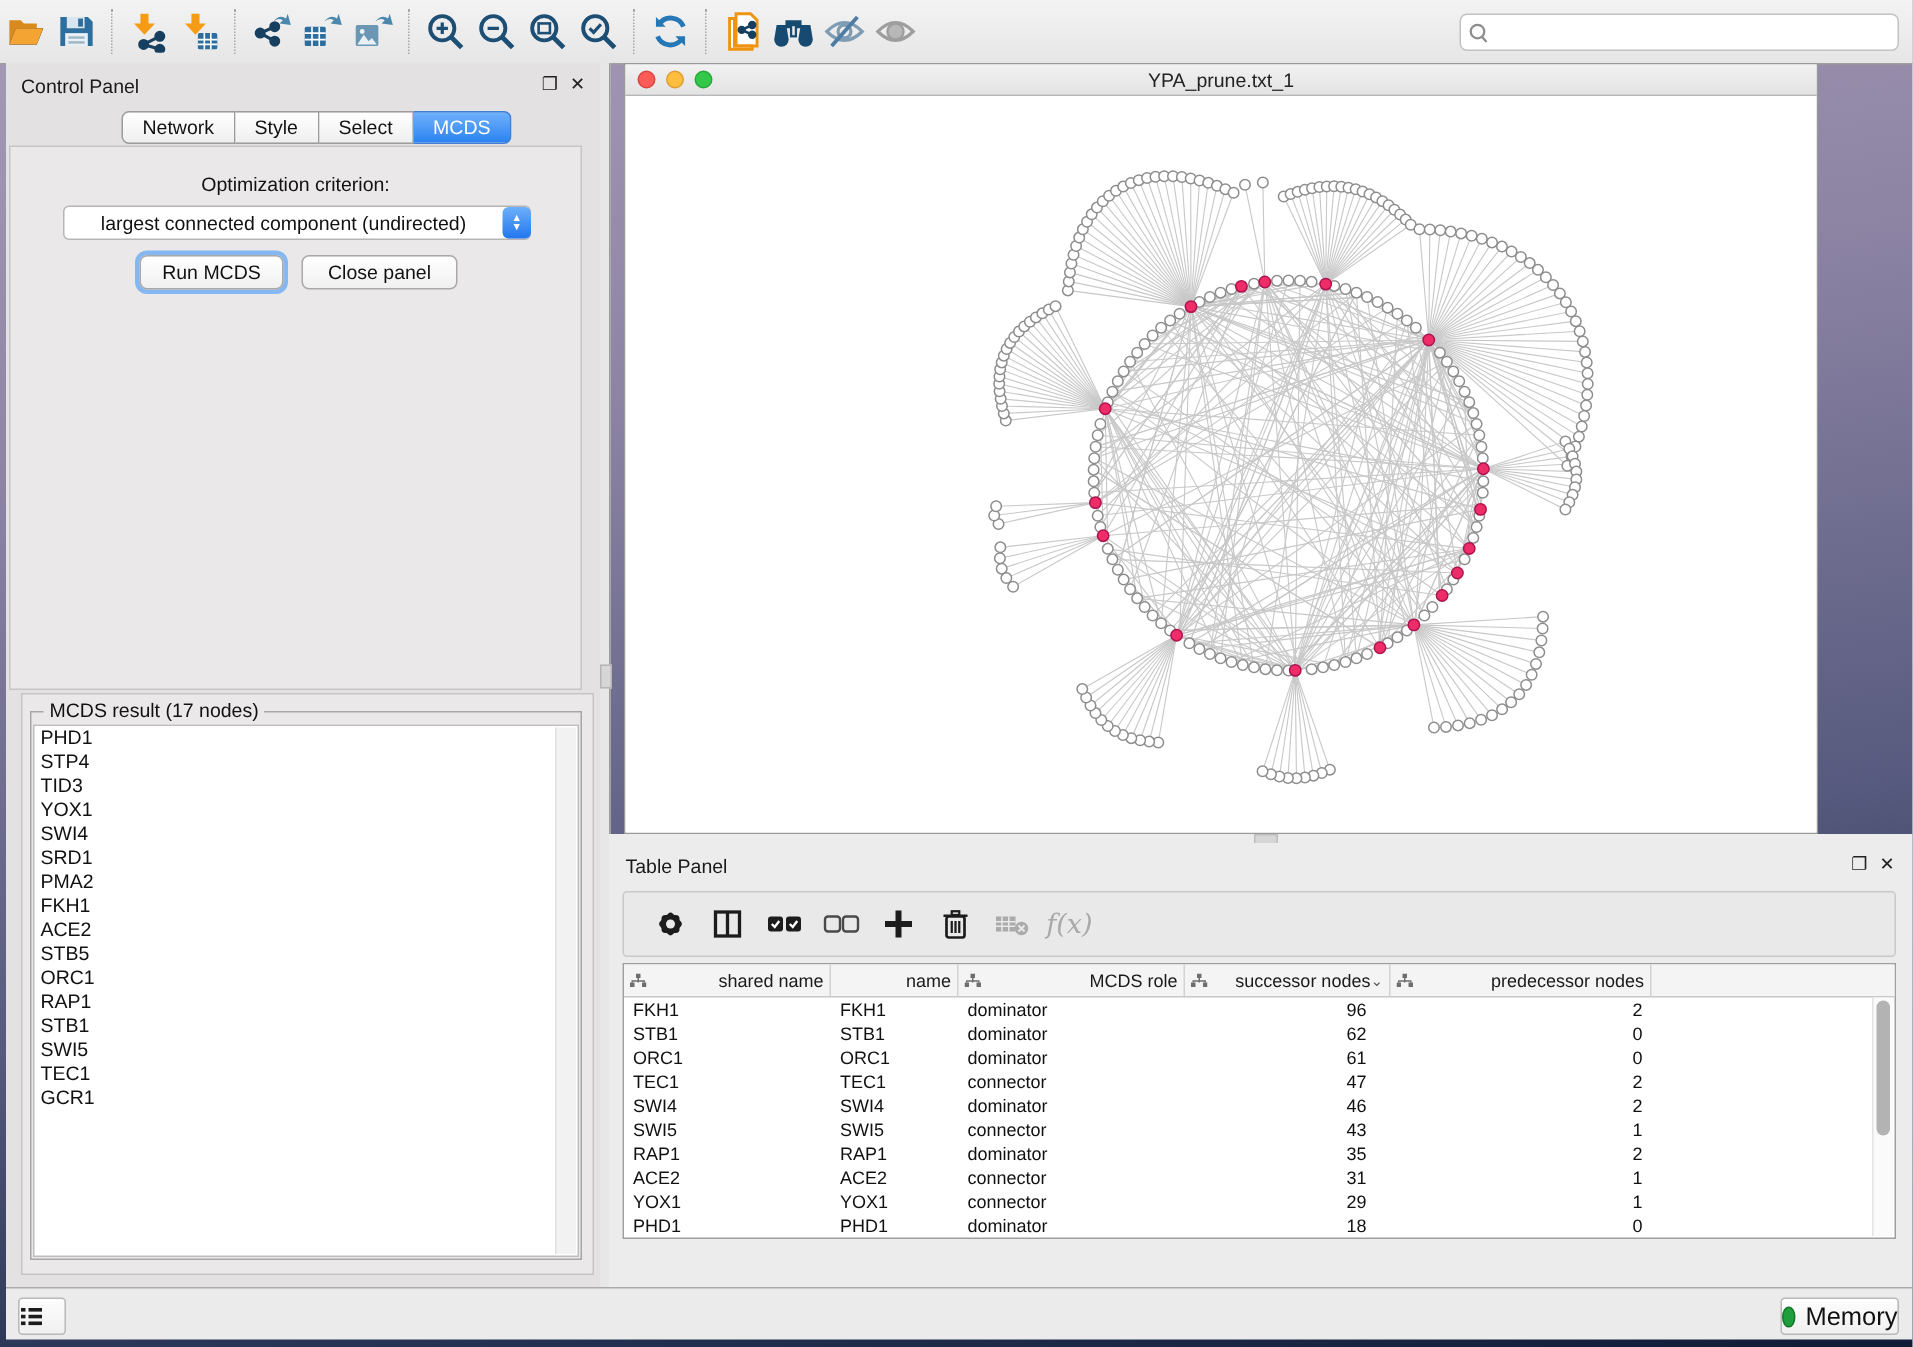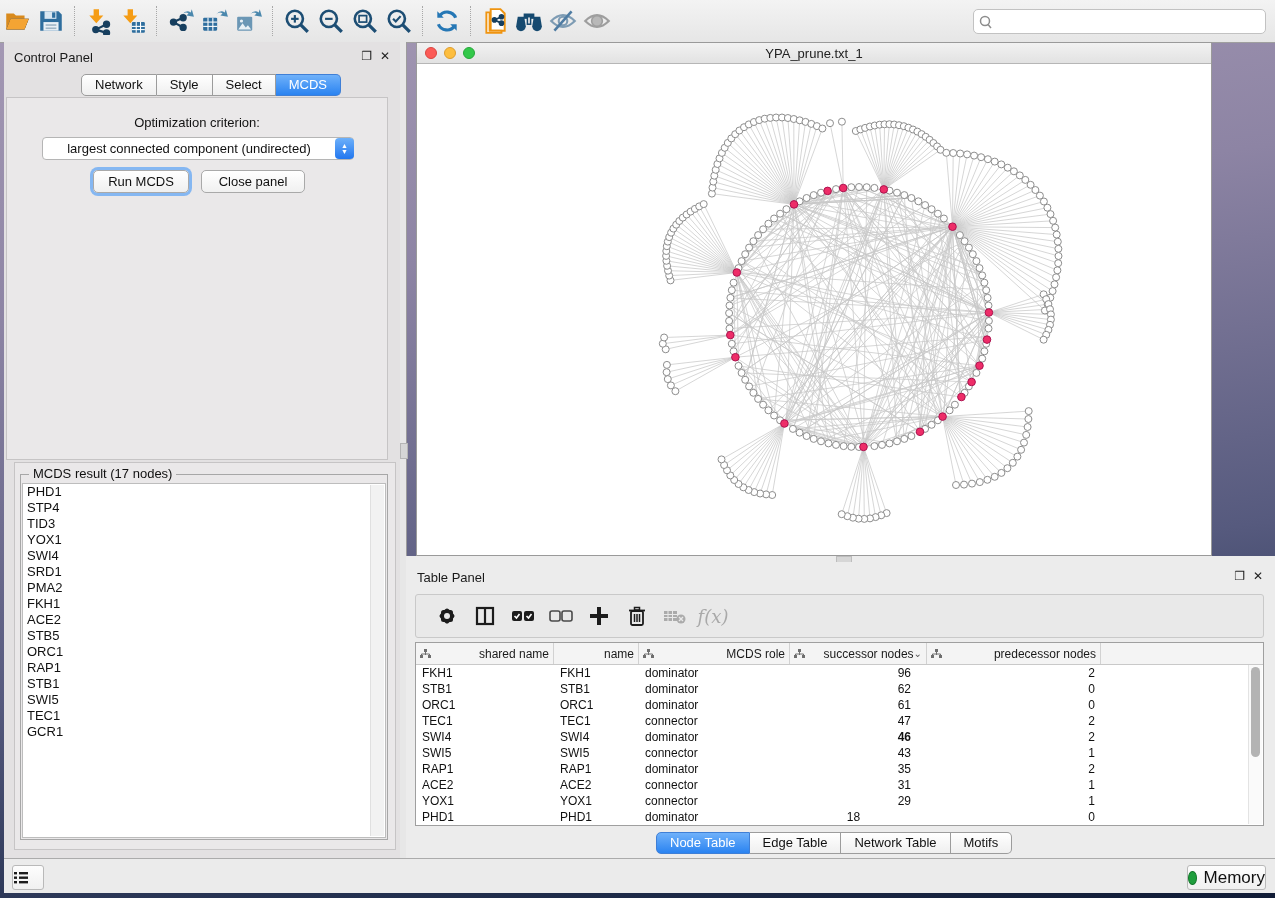--- a/index.html
+++ b/index.html
@@ -1146,21 +1146,21 @@
           <div class="td" style="width: 138px;">TEC1</div>
           <div class="td" style="width: 85px;">TEC1</div>
           <div class="td" style="width: 151px;">connector</div>
           <div class="td num" style="width: 137px; padding-right: 16px;">47</div>
           <div class="td num" style="width: 174px;">2</div>
         </div>
         <div class="tr">
           <div class="td" style="width: 138px;">SWI4</div>
           <div class="td" style="width: 85px;">SWI4</div>
           <div class="td" style="width: 151px;">dominator</div>
-          <div class="td num" style="width: 137px; padding-right: 16px; font-weight: bold;">46</div>
+          <div class="td num" style="width: 137px; padding-right: 16px;">46</div>
           <div class="td num" style="width: 174px;">2</div>
         </div>
         <div class="tr">
           <div class="td" style="width: 138px;">SWI5</div>
           <div class="td" style="width: 85px;">SWI5</div>
           <div class="td" style="width: 151px;">connector</div>
           <div class="td num" style="width: 137px; padding-right: 16px;">43</div>
           <div class="td num" style="width: 174px;">1</div>
         </div>
         <div class="tr">
@@ -1181,35 +1181,29 @@
           <div class="td" style="width: 138px;">YOX1</div>
           <div class="td" style="width: 85px;">YOX1</div>
           <div class="td" style="width: 151px;">connector</div>
           <div class="td num" style="width: 137px; padding-right: 16px;">29</div>
           <div class="td num" style="width: 174px;">1</div>
         </div>
         <div class="tr">
           <div class="td" style="width: 138px;">PHD1</div>
           <div class="td" style="width: 85px;">PHD1</div>
           <div class="td" style="width: 151px;">dominator</div>
-          <div class="td num" style="width: 137px; padding-right: 16px; text-align: center;">18</div>
+          <div class="td num" style="width: 137px; padding-right: 16px;">18</div>
           <div class="td num" style="width: 174px;">0</div>
         </div>
       </div>
     <div class="vscroll">
       <div class="vthumb"></div>
     </div>
   </div>
 
-  <div class="seg" style="left:250px;top:270px" id="table-tabs">
-      <div class="tab active">Node Table</div>
-      <div class="tab">Edge Table</div>
-      <div class="tab">Network Table</div>
-      <div class="tab">Motifs</div>
-    </div>
 </div>
 
 <div class="abs statusbar">
   <div class="sq-btn" style="left:8px;top:6px;width:30px;height:23px">
     <svg width="16" height="14" viewBox="0 0 16 14">
       <g fill="#1c1c1c">
         <rect x="1" y="1" width="3" height="2.4"></rect>
           <rect x="6" y="1" width="9" height="2.4"></rect>
         <rect x="1" y="5.5" width="3" height="2.4"></rect>
           <rect x="6" y="5.5" width="9" height="2.4"></rect>

